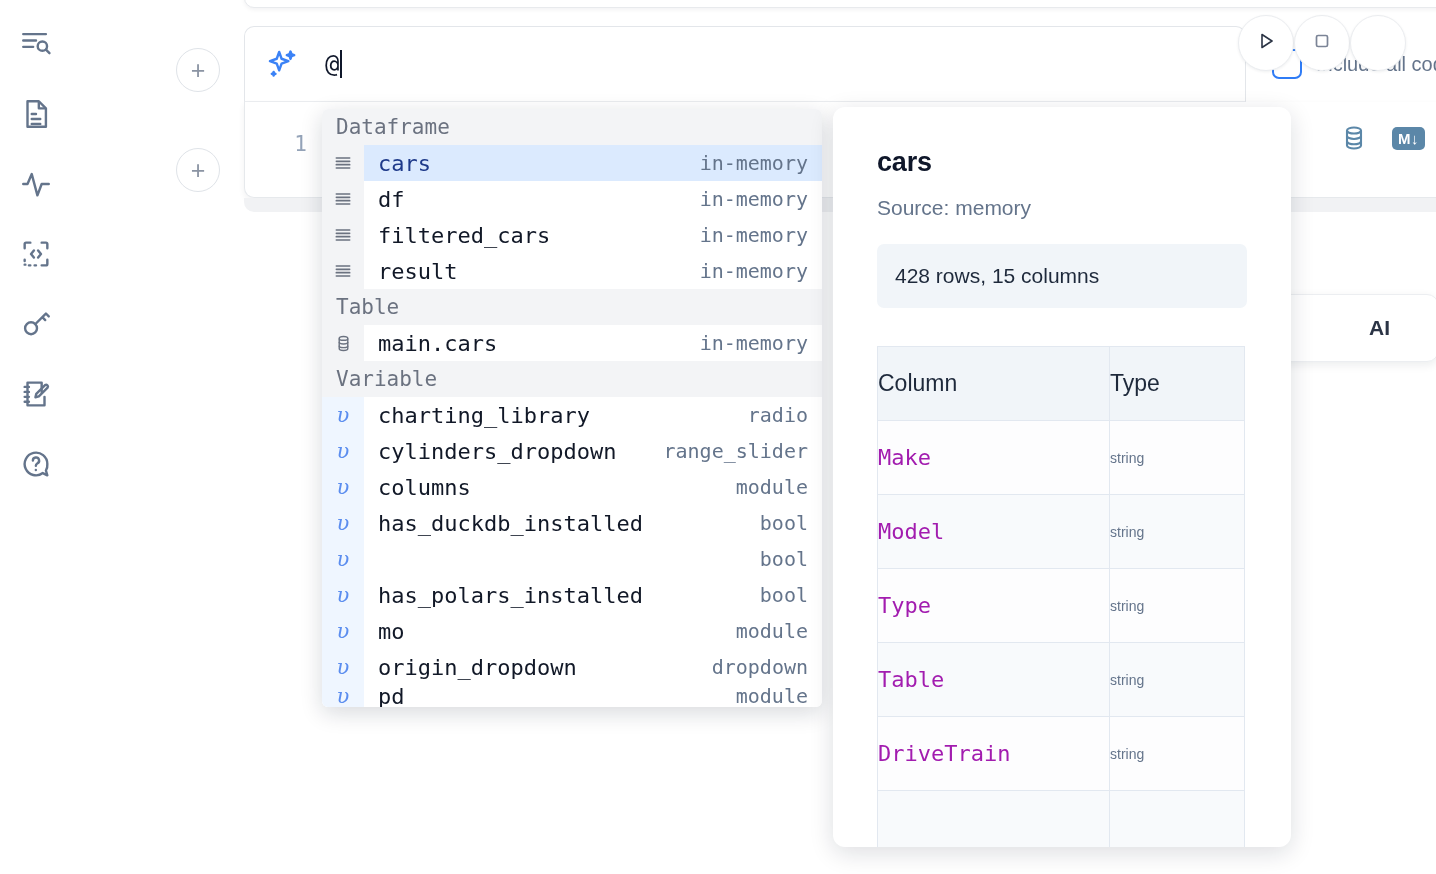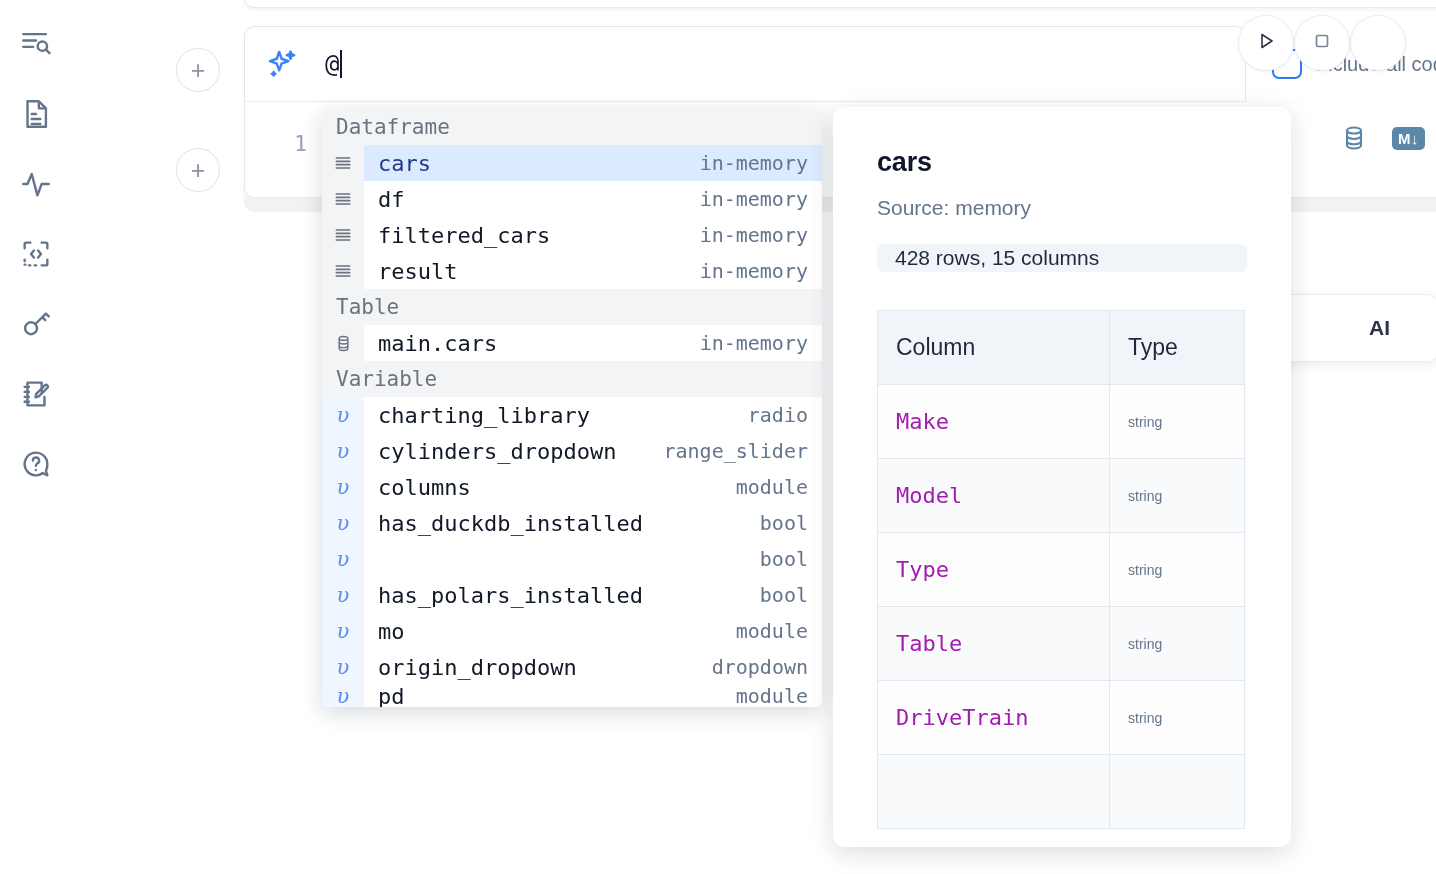--- a/index.html
+++ b/index.html
@@ -262,35 +262,34 @@
     letter-spacing: -0.2px;
   }
   #doc-source {
     margin-top: 18px;
     font-size: 21px; color: #64748b;
   }
   #doc-shape-badge {
     margin-top: 24px;
     background: #f1f5f9;
     border-radius: 7px;
-    padding: 2px 18px;
+    padding: 20px 18px;
     font-size: 21px;
     color: #1e293b;
   }
   #doc-table {
     margin-top: 38px;
     width: 368px;
     border-collapse: collapse;
     table-layout: fixed;
   }
   #doc-table th, #doc-table td {
     border: 1px solid #e2e8f0;
     text-align: left;
     height: 74px;
-    padding-left: 18px;
     vertical-align: middle;
   }
   #doc-table th {
     background: #f1f5f9;
     font-weight: normal;
     font-size: 23px;
     color: #1e293b;
   }
   #doc-table th:first-child { width: 232px; }
   #doc-table td.col-name {

